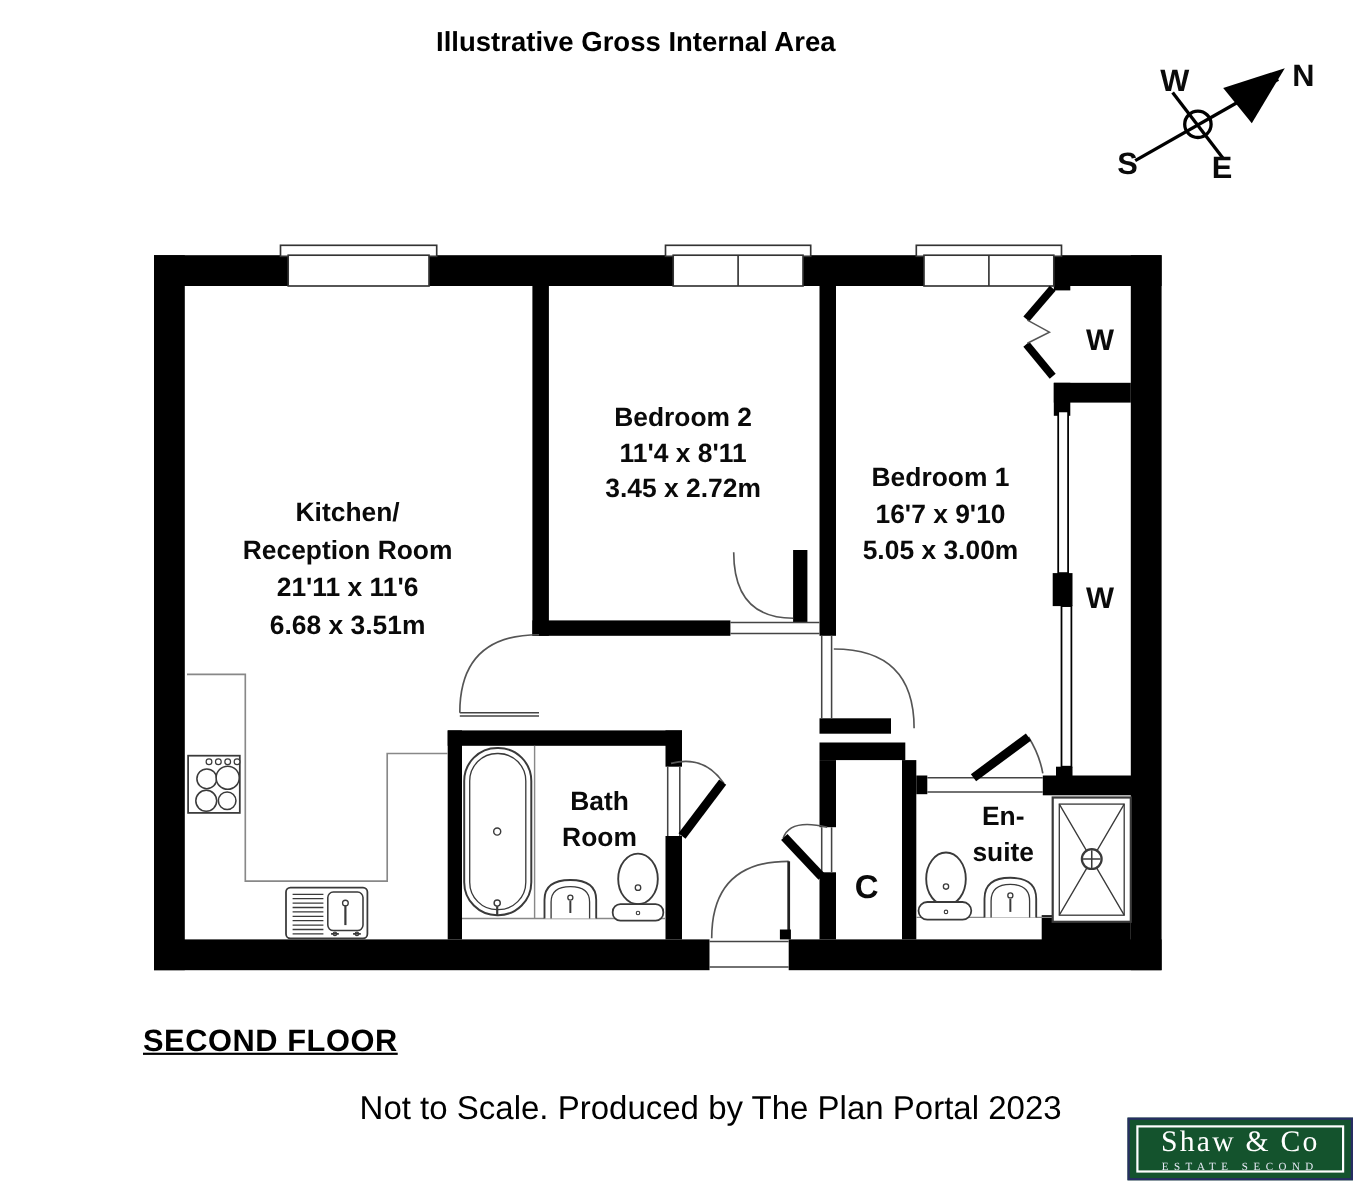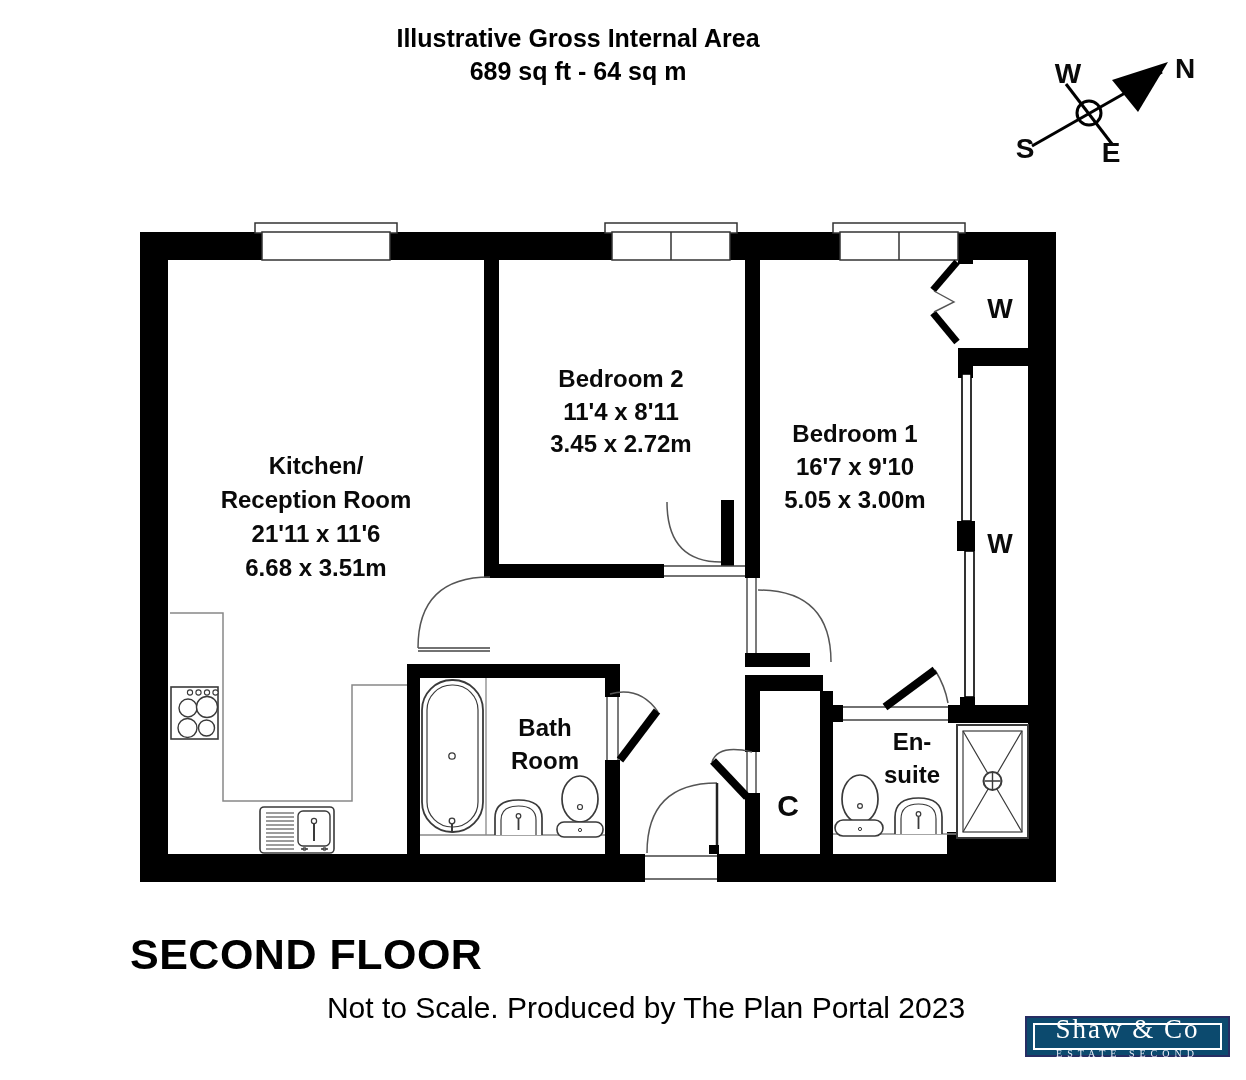--- a/index.html
+++ b/index.html
@@ -3,46 +3,45 @@
 <meta charset="utf-8">
 <style>
   html,body{margin:0;padding:0;background:#fff;}
   .page{position:relative;width:1246px;height:1080px;background:#fff;overflow:hidden;
         font-family:"Liberation Sans", sans-serif;color:#000;}
   .header{position:absolute;left:0;top:14px;width:1156px;text-align:center;line-height:1.15;}
   .header .title{font-size:50px;font-weight:bold;letter-spacing:-1px;}
   .header .subtitle{font-size:25px;font-weight:bold;margin-top:10px;}
   .header .area{font-size:25px;font-weight:bold;margin-top:4px;}
   .plan-svg{position:absolute;left:0;top:0;}
-  .floor-label{position:absolute;left:130px;top:930px;font-size:43px;font-weight:bold;letter-spacing:0.5px;}
+  .floor-label{position:absolute;left:130px;top:930px;font-size:28px;font-weight:bold;letter-spacing:0.5px;text-decoration:underline;}
   .footer{position:absolute;left:46px;top:988px;width:1200px;text-align:center;line-height:1.32;}
   .footer .f1{font-size:30px;font-weight:normal;}
   .footer .f2{font-size:31px;font-weight:bold;}
-  .logo{position:absolute;left:1025px;top:1016px;width:205px;height:41px;background:#0c4a6e;
+  .logo{position:absolute;left:1025px;top:1016px;width:205px;height:57px;background:#14532d;
         border:2px solid #272d63;box-sizing:border-box;}
   .logo-frame{position:absolute;left:6px;top:5px;right:6px;bottom:5px;border:2px solid #ffffff;
         display:flex;flex-direction:column;align-items:center;justify-content:center;}
   .logo-name{font-family:"Liberation Serif", serif;font-size:27px;color:#fff;line-height:1;
         letter-spacing:2px;margin-top:1px;}
   .logo-rule{width:150px;height:1px;background:#dfe2f2;margin:3px 0 2px 0;}
   .logo-tag{font-family:"Liberation Serif", serif;font-size:10px;color:#e8eaf6;letter-spacing:5px;}
   svg text{font-family:"Liberation Sans", sans-serif;font-weight:bold;fill:#0a0a0a;}
   .rlabel{font-size:24px;}
   .small-label{font-size:27px;}
   .c-label{font-size:30px;}
   .compass-letter{font-size:28px;}
 </style>
 </head>
 <body>
 
 <div class="page">
 
   <div class="header">
     <div class="subtitle">Illustrative Gross Internal Area</div>
-    <div class="area">689 sq ft - 64 sq m</div>
   </div>
 
   <svg class="plan-svg" width="1246" height="1080" viewBox="0 0 1246 1080">
 
     <g>
       <line x1="1032" y1="146" x2="1162" y2="72" stroke="#000" stroke-width="3"></line>
       <line x1="1066" y1="84" x2="1112" y2="144" stroke="#000" stroke-width="3"></line>
       <circle cx="1089" cy="113" r="12" fill="none" stroke="#000" stroke-width="3"></circle>
       <polygon points="1168,62 1112,80 1138,112" fill="#000"></polygon>
       <text class="compass-letter" x="1185" y="78" text-anchor="middle">N</text>

